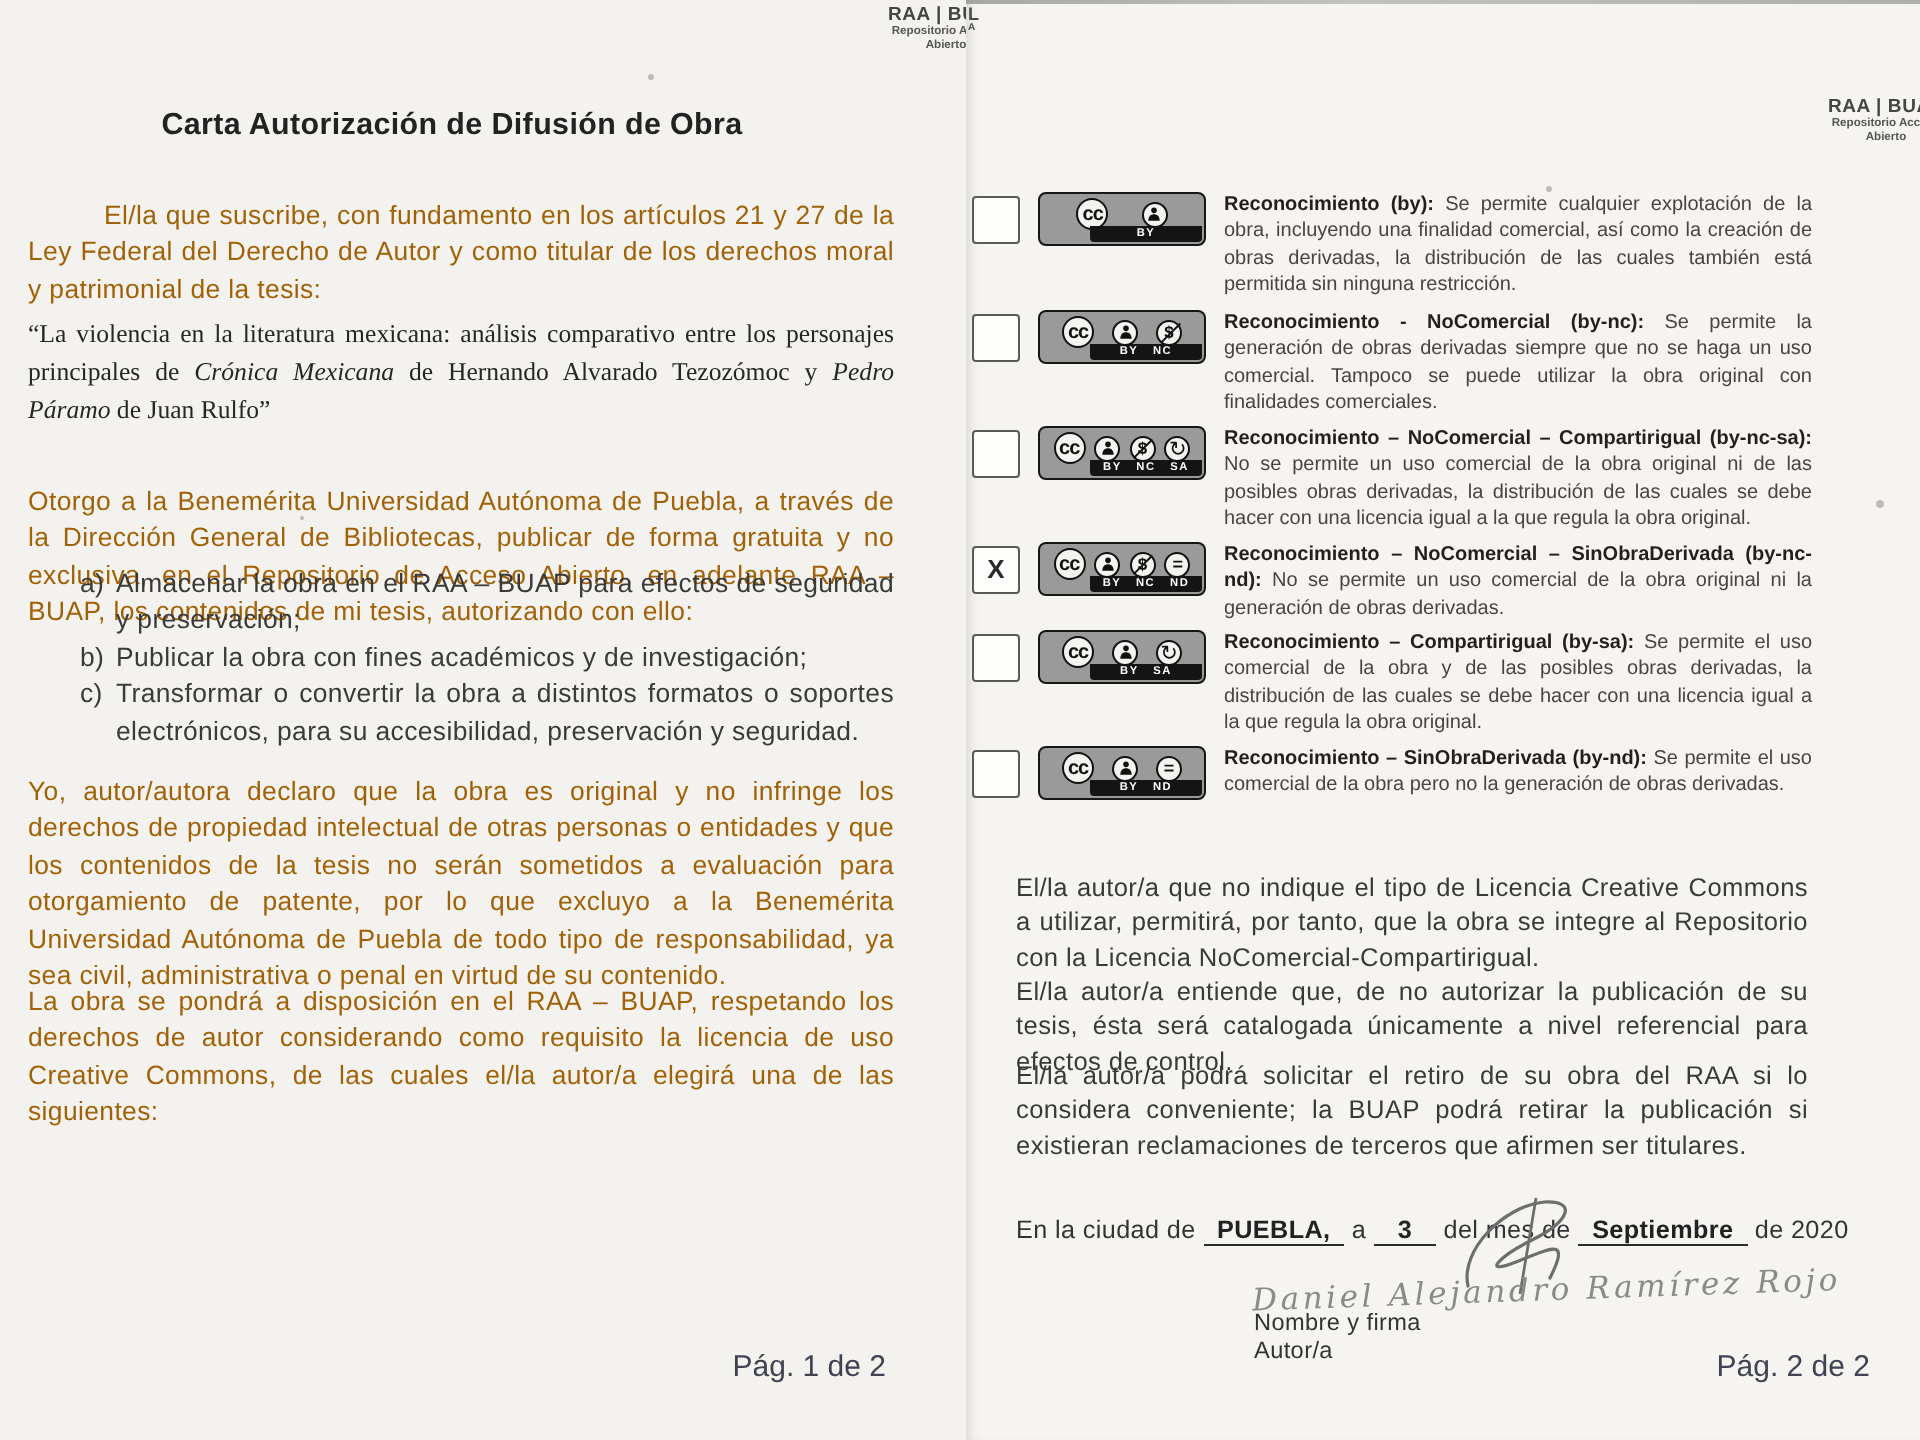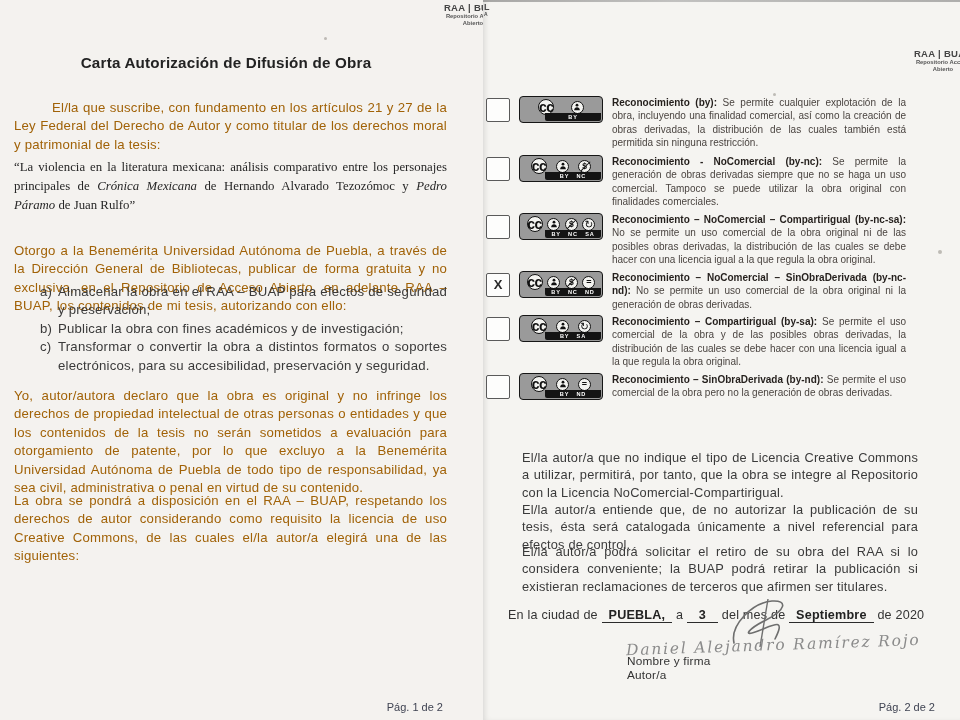--- a/index.html
+++ b/index.html
@@ -26,47 +26,47 @@
          font-family:"Liberation Serif",serif;font-size:12.8px;line-height:19px;color:#262626;
          text-align:justify;}
   .p2{top:212px;margin-top:30px;}
   .listwrap{position:absolute;top:283px;left:40px;width:407px;font-size:13.2px;line-height:18.4px;
             color:#3a3a3a;letter-spacing:.2px;}
   .li{display:flex;}
   .li .marker{flex:none;width:18px;}
   .li .li-text{flex:1;text-align:justify;}
   .p3{top:387px;}
   .p4{top:492px;}
-  .pfoot{position:absolute;top:701px;font-size:11px;color:#3f4352;}
+  .pfoot{position:absolute;top:675px;font-size:15px;color:#3f4352;}
   #pageL .pfoot{left:14px;width:429px;text-align:right;}
   #pageR .pfoot{left:0;width:420px;text-align:right;padding-left:32px;}
   
   .lic-row{position:absolute;left:3px;width:420px;display:flex;gap:9px;}
   .cbx{flex:none;width:22px;height:22px;margin-top:2px;background:#fdfdfc;border:1.6px solid #5a5a5a;
        border-radius:2px;text-align:center;}
   .cbx .mark{font-size:13px;font-weight:bold;color:#2a2a2a;line-height:22px;}
   .badge{flex:none;position:relative;width:84px;height:27px;background:#9a9a9a;
          border:1.6px solid #161616;border-radius:4px;box-sizing:border-box;}
   .icons{display:flex;align-items:center;justify-content:space-evenly;height:18px;padding:1px 2px 0 2px;}
   .ic{display:inline-flex;align-items:center;justify-content:center;box-sizing:border-box;
       background:#f3f3f0;border:1.4px solid #111;border-radius:50%;color:#111;}
-  .ic.cc{width:16px;height:16px;font-size:14px;font-weight:bold;letter-spacing:-.5px;}
+  .ic.cc{width:16px;height:16px;font-size:10px;font-weight:bold;letter-spacing:-.5px;}
   .ic.sm{width:13px;height:13px;font-size:9px;font-weight:bold;}
   .ic.nc{position:relative;font-size:8.5px;}
   .ic.nc::after{content:"";position:absolute;left:50%;top:-1px;width:1.4px;height:13px;
                 background:#111;transform:rotate(45deg);}
   .ic.sa{font-size:10.5px;font-weight:normal;}
   .strip{position:absolute;left:25px;right:1px;bottom:1px;height:8.5px;background:#141414;
          color:#fff;font-size:5.6px;font-weight:bold;text-align:center;line-height:8.5px;
          letter-spacing:.8px;word-spacing:5px;border-radius:0 0 2px 2px;}
   .lic-text{flex:1;margin:0;font-size:10px;line-height:13.4px;color:#4a4440;text-align:justify;}
   .lic-text b{color:#241f1c;}
   .r1{top:96px;} .r2{top:155px;} .r3{top:213px;} .r4{top:271px;} .r5{top:315px;} .r6{top:373px;}
   
-  .rpara{position:absolute;left:25px;width:396px;margin:14px;font-size:12.8px;line-height:17.4px;
+  .rpara{position:absolute;left:25px;width:396px;margin:0;font-size:12.8px;line-height:17.4px;
          color:#3a3a3a;text-align:justify;letter-spacing:.2px;}
   .rp1{top:435px;} .rp2{top:487px;} .rp3{top:529px;}
   .dateline{position:absolute;top:584px;left:25px;width:410px;font-size:12.6px;color:#333;
             letter-spacing:.2px;white-space:nowrap;margin-top:24px;}
   .fill{font-weight:bold;border-bottom:1.4px solid #2b2b2b;padding:0 7px;color:#222;}
   .fill.day{padding:0 12px;}
   .flourish{position:absolute;left:245px;top:597px;}
   .handwritten{position:absolute;left:143px;top:636px;width:300px;
                font-family:"DejaVu Serif",serif;font-style:italic;font-size:15.5px;
                color:#8a8a8a;letter-spacing:1.8px;transform:rotate(-2deg);white-space:nowrap;}

